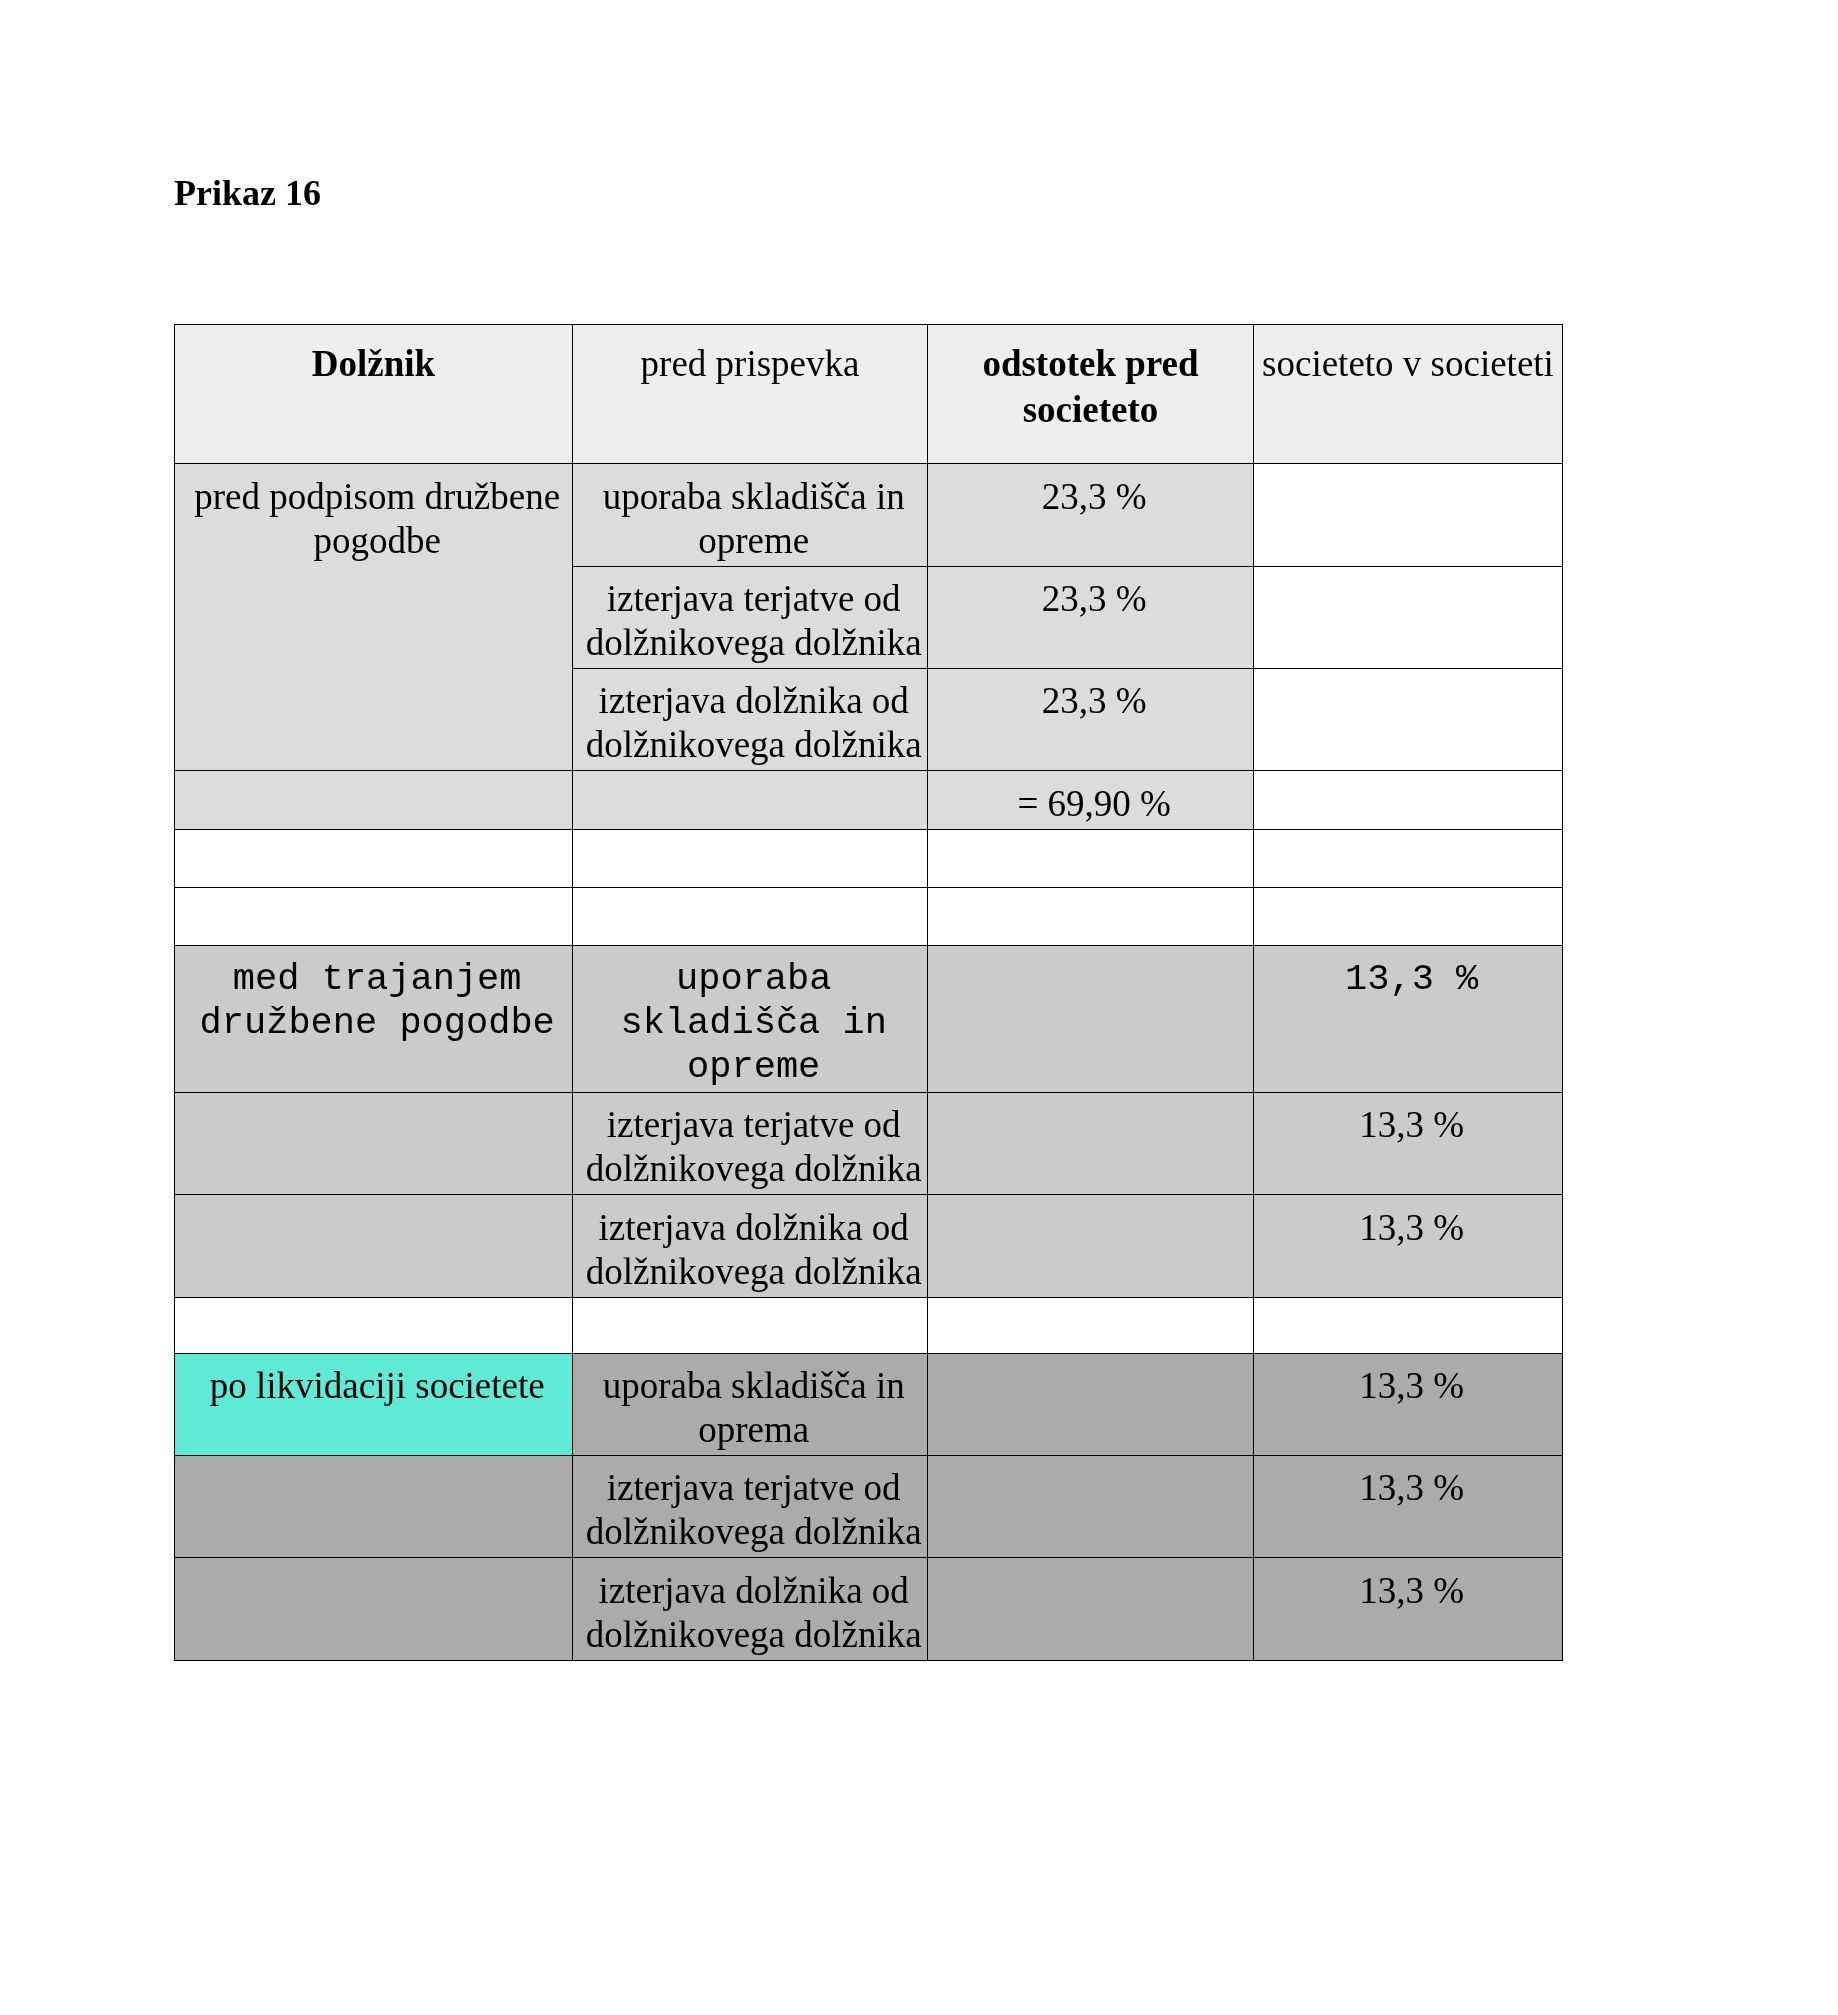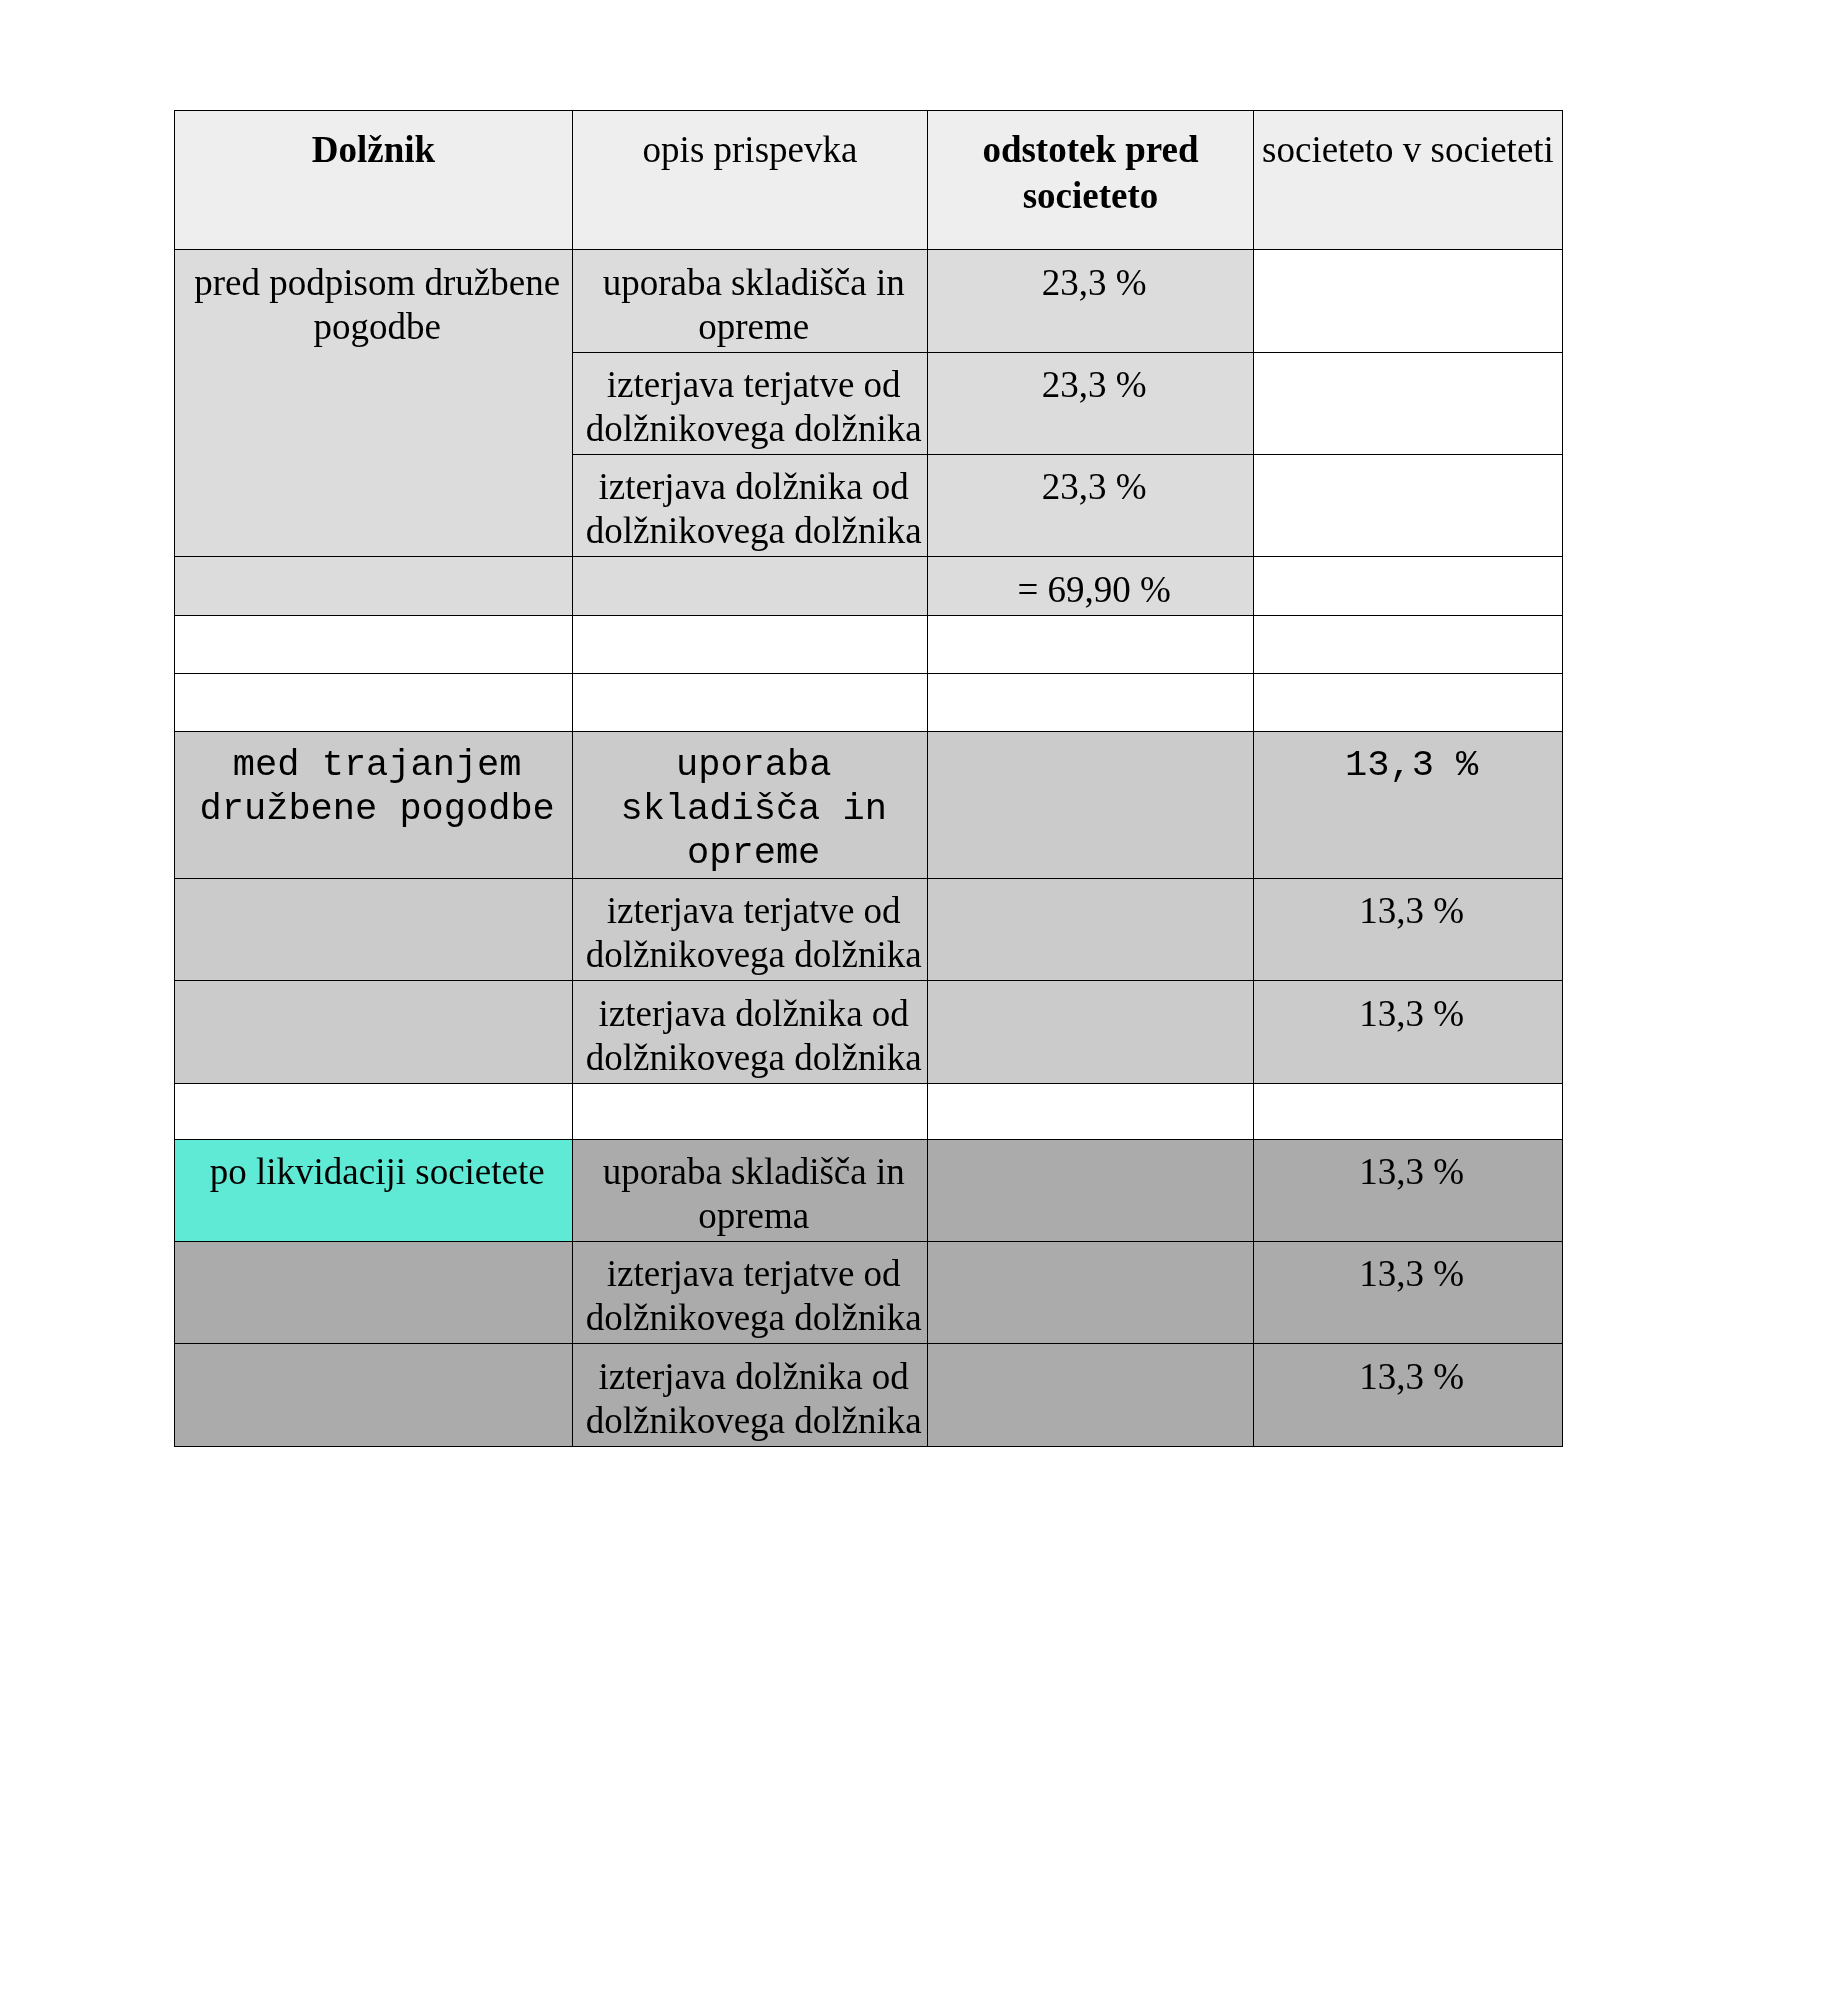--- a/index.html
+++ b/index.html
@@ -62,33 +62,34 @@
     line-height: 44px;
     text-align: center;
     padding: 10.4px 3px 3px 10.4px;
   }
 </style>
 </head>
 <body>
 
 <div class="page">
 
+  <div class="doc-label">Prikaz 16</div>
 
 
   <table class="main">
     <colgroup>
       <col style="width:398px">
       <col style="width:355px">
       <col style="width:326px">
       <col style="width:309px">
     </colgroup>
     <thead>
       <tr>
         <th class="first" style="background: rgb(238, 238, 238);">Dolžnik</th>
-        <th style="background: rgb(238, 238, 238);">opis prispevka</th>
+        <th style="background: rgb(238, 238, 238);">pred prispevka</th>
         <th style="background: rgb(238, 238, 238); font-weight: bold;">odstotek pred societeto</th>
         <th style="background: rgb(238, 238, 238);">societeto v societeti</th>
       </tr>
     </thead>
     <tbody>
         <tr style="height: 98px;">
           <td rowspan="3" style="background: rgb(220, 220, 220);">pred podpisom družbene pogodbe</td>
           <td style="background: rgb(220, 220, 220);">uporaba skladišča in opreme</td>
           <td style="background: rgb(220, 220, 220);">23,3 %</td>
           <td style="background: rgb(255, 255, 255);"></td>

